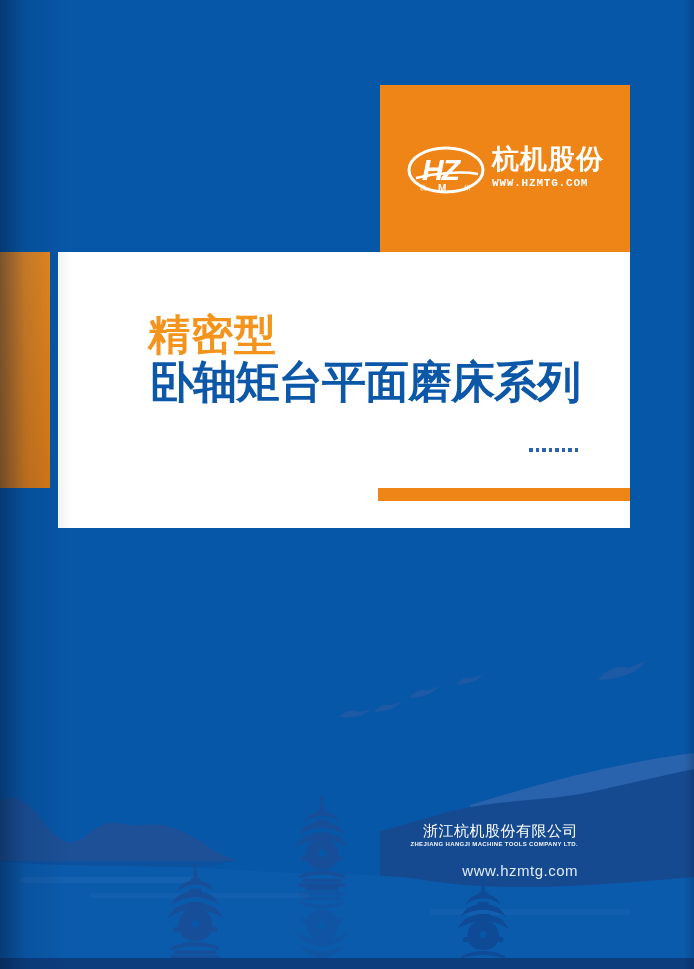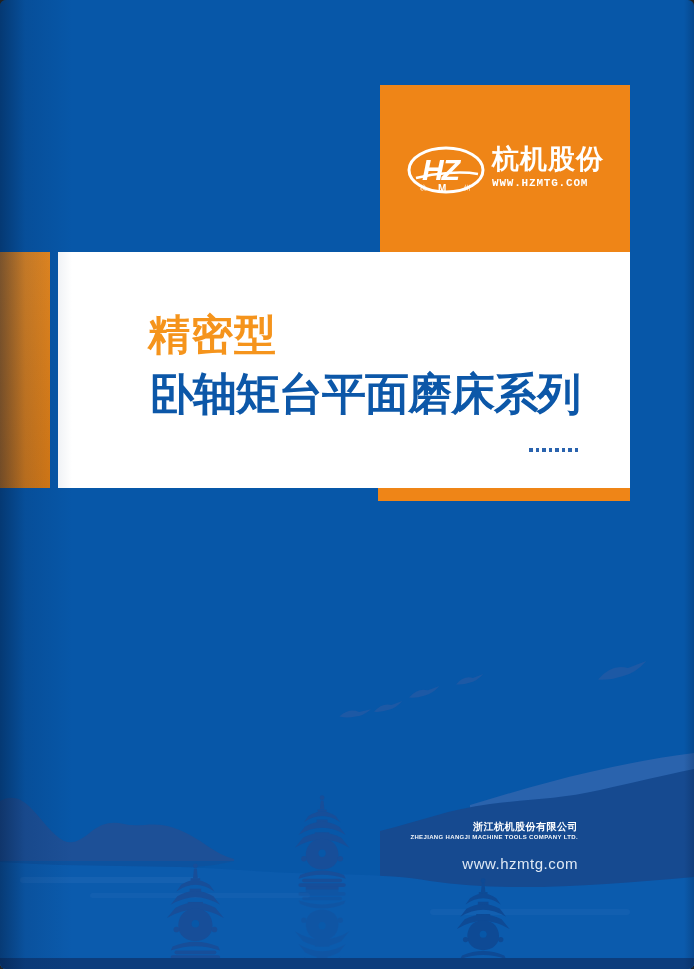--- a/index.html
+++ b/index.html
@@ -16,21 +16,20 @@
     --bird-blue:#1d59a5;
     --bottom-navy:#0c3d7d;
     --white:#ffffff;
   }
   *{margin:0;padding:0;box-sizing:border-box;}
   html,body{width:694px;background:#222;}
   body{font-family:"Liberation Sans","DejaVu Sans",sans-serif;}
   .cover{
     position:relative;width:694px;height:969px;overflow:hidden;
     background:var(--background-blue);
-    border-radius:6px;
   }
   
   .scene{position:absolute;left:0;top:609px;width:694px;height:360px;display:block;}
   .sil-mtn{fill:var(--mtn-blue);}
   .sil-mtn-dark{fill:var(--mtn-dark);}
   .sil-mtn-light{fill:var(--mtn-light);}
   .sil-water{fill:var(--water-light);}
   .sil-pagoda{fill:var(--pagoda-blue);}
   .sil-pagoda-dark{fill:var(--pagoda-dark);}
   .sil-bird{fill:var(--bird-blue);}
@@ -51,41 +50,41 @@
   .logo-seal-m{font-size:10px;font-weight:bold;}
   .logo-text{position:absolute;left:112px;top:62px;color:var(--white);font-family:Liberation Mono, monospace;}
   .logo-company{font-size:27px;font-weight:bold;letter-spacing:1px;white-space:nowrap;line-height:1.05;}
   .logo-site{font-size:11px;font-weight:bold;letter-spacing:0.8px;margin-top:2px;white-space:nowrap;}
   
   .left-strip{
     position:absolute;left:0;top:252px;width:50px;height:236px;
     background:linear-gradient(175deg,#f28c1a,#e27c0e);
   }
   
-  .white-band{position:absolute;left:58px;top:252px;width:572px;height:236px;background:var(--white);}
+  .white-band{position:absolute;left:58px;top:252px;width:572px;height:276px;background:var(--white);}
   .subtitle{
     position:absolute;left:90px;top:62px;
     color:var(--accent-orange-text);font-size:42px;font-weight:bold;line-height:1;letter-spacing:1px;white-space:nowrap;
   }
   .main-title{
-    position:absolute;left:92px;top:120px;
+    position:absolute;left:92px;top:108px;
     color:var(--title-blue);font-size:44px;font-weight:bold;line-height:1;letter-spacing:-1px;white-space:nowrap;text-align:center;
   }
   .dots-row{position:absolute;right:52px;top:196px;display:flex;gap:3px;}
   .dots-row .dot{width:3.5px;height:3.5px;background:#2a63ae;display:inline-block;}
   
   .bottom-strip{position:absolute;left:378px;top:488px;width:252px;height:13px;background:var(--brand-orange);}
   
   .catalog-label{
     position:absolute;left:380px;top:524px;width:250px;text-align:center;
     color:var(--white);font-size:30px;font-weight:bold;letter-spacing:1px;white-space:nowrap;
   }
   
   .footer{position:absolute;right:116px;top:820px;text-align:right;color:var(--white);}
-  .footer-cn{font-size:10px;font-weight:bold;letter-spacing:0.5px;white-space:nowrap;line-height:1.4;margin-left:16px;}
+  .footer-cn{font-size:15px;font-weight:normal;letter-spacing:0.5px;white-space:nowrap;line-height:1.4;margin-left:16px;}
   .footer-en{font-size:6px;font-weight:bold;letter-spacing:0.35px;white-space:nowrap;opacity:0.95;line-height:1.1;}
   .footer-url{font-size:15px;letter-spacing:0.5px;white-space:nowrap;margin-top:14px;color:#eaf2fb;opacity:0.95;}
   
   .spine-shadow{
     position:absolute;left:0;top:0;width:72px;height:100%;z-index:60;pointer-events:none;
     background:linear-gradient(90deg,rgba(3,27,63,0.50),rgba(6,45,96,0.20) 35%,rgba(6,45,96,0));
   }
   .right-shadow{
     position:absolute;right:0;top:0;width:10px;height:100%;z-index:60;pointer-events:none;
     background:linear-gradient(270deg,rgba(3,27,63,0.25),rgba(3,27,63,0));

